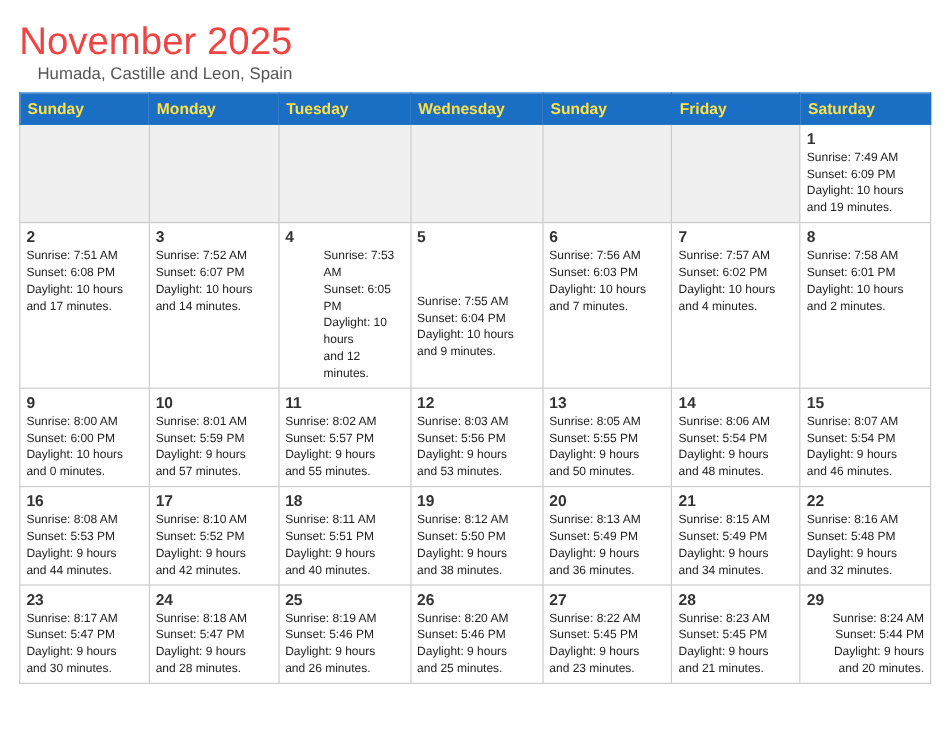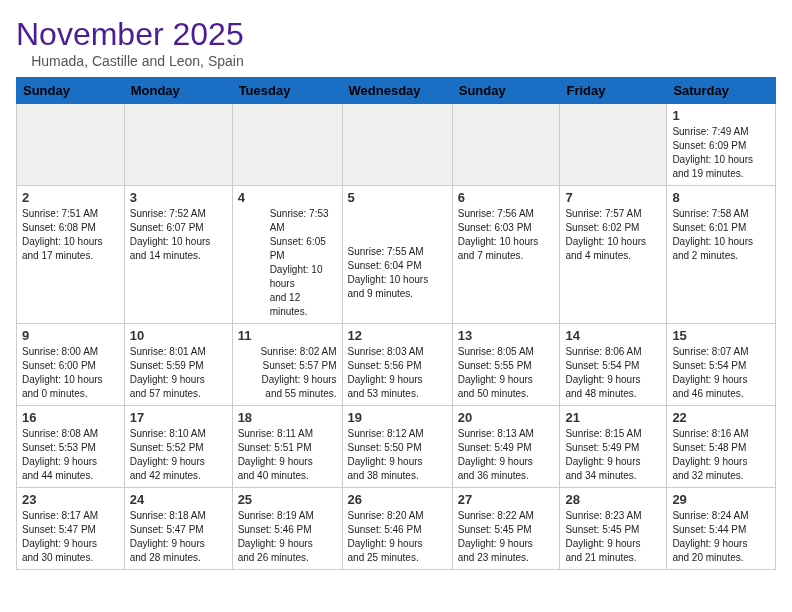--- a/index.html
+++ b/index.html
@@ -27,27 +27,27 @@
     }
     .logo-text span { color: #1a6fc4; }
     .logo-triangle {
       width: 0; height: 0;
       border-left: 14px solid #1a6fc4;
       border-top: 10px solid transparent;
       border-bottom: 10px solid transparent;
       margin-left: 2px;
     }
     .title-block { text-align: right; }
-    .month-title { font-size: 32px; font-weight: normal; color: #4c1d95; }
+    .month-title { font-size: 32px; font-weight: normal; color: #ef4444; }
     .location-title { font-size: 14px; color: #555; }
 
     .calendar { width: 100%; border-collapse: collapse; }
     .calendar th {
       background: #1a6fc4;
-      color: #000000;
+      color: #fde047;
       text-align: left;
       padding: 5px 6px;
       font-size: 13px;
       font-weight: bold;
       border: 1px solid #1a6fc4;
     }
     .calendar td {
       border: 1px solid #ccc;
       vertical-align: top;
       padding: 4px 5px;
@@ -166,21 +166,21 @@
         </td>
         <td>
           <span class="day-num">10</span>
           <div class="day-info" style="white-space: pre-line;">Sunrise: 8:01 AM
 Sunset: 5:59 PM
 Daylight: 9 hours
 and 57 minutes.</div>
         </td>
         <td>
           <span class="day-num">11</span>
-          <div class="day-info" style="white-space: pre-line; text-align: right;">Sunrise: 8:02 AM
+          <div class="day-info" style="white-space: pre-line;">Sunrise: 8:02 AM
 Sunset: 5:57 PM
 Daylight: 9 hours
 and 55 minutes.</div>
         </td>
         <td>
           <span class="day-num">12</span>
           <div class="day-info" style="white-space: pre-line;">Sunrise: 8:03 AM
 Sunset: 5:56 PM
 Daylight: 9 hours
 and 53 minutes.</div>
@@ -296,20 +296,20 @@
         </td>
         <td>
           <span class="day-num">28</span>
           <div class="day-info" style="white-space: pre-line;">Sunrise: 8:23 AM
 Sunset: 5:45 PM
 Daylight: 9 hours
 and 21 minutes.</div>
         </td>
         <td>
           <span class="day-num">29</span>
-          <div class="day-info" style="white-space: pre-line;">Sunrise: 8:24 AM
+          <div class="day-info" style="white-space: pre-line; text-align: right;">Sunrise: 8:24 AM
 Sunset: 5:44 PM
 Daylight: 9 hours
 and 20 minutes.</div>
         </td>
       </tr>
     </tbody>
 </table>
 
 </body></html>

